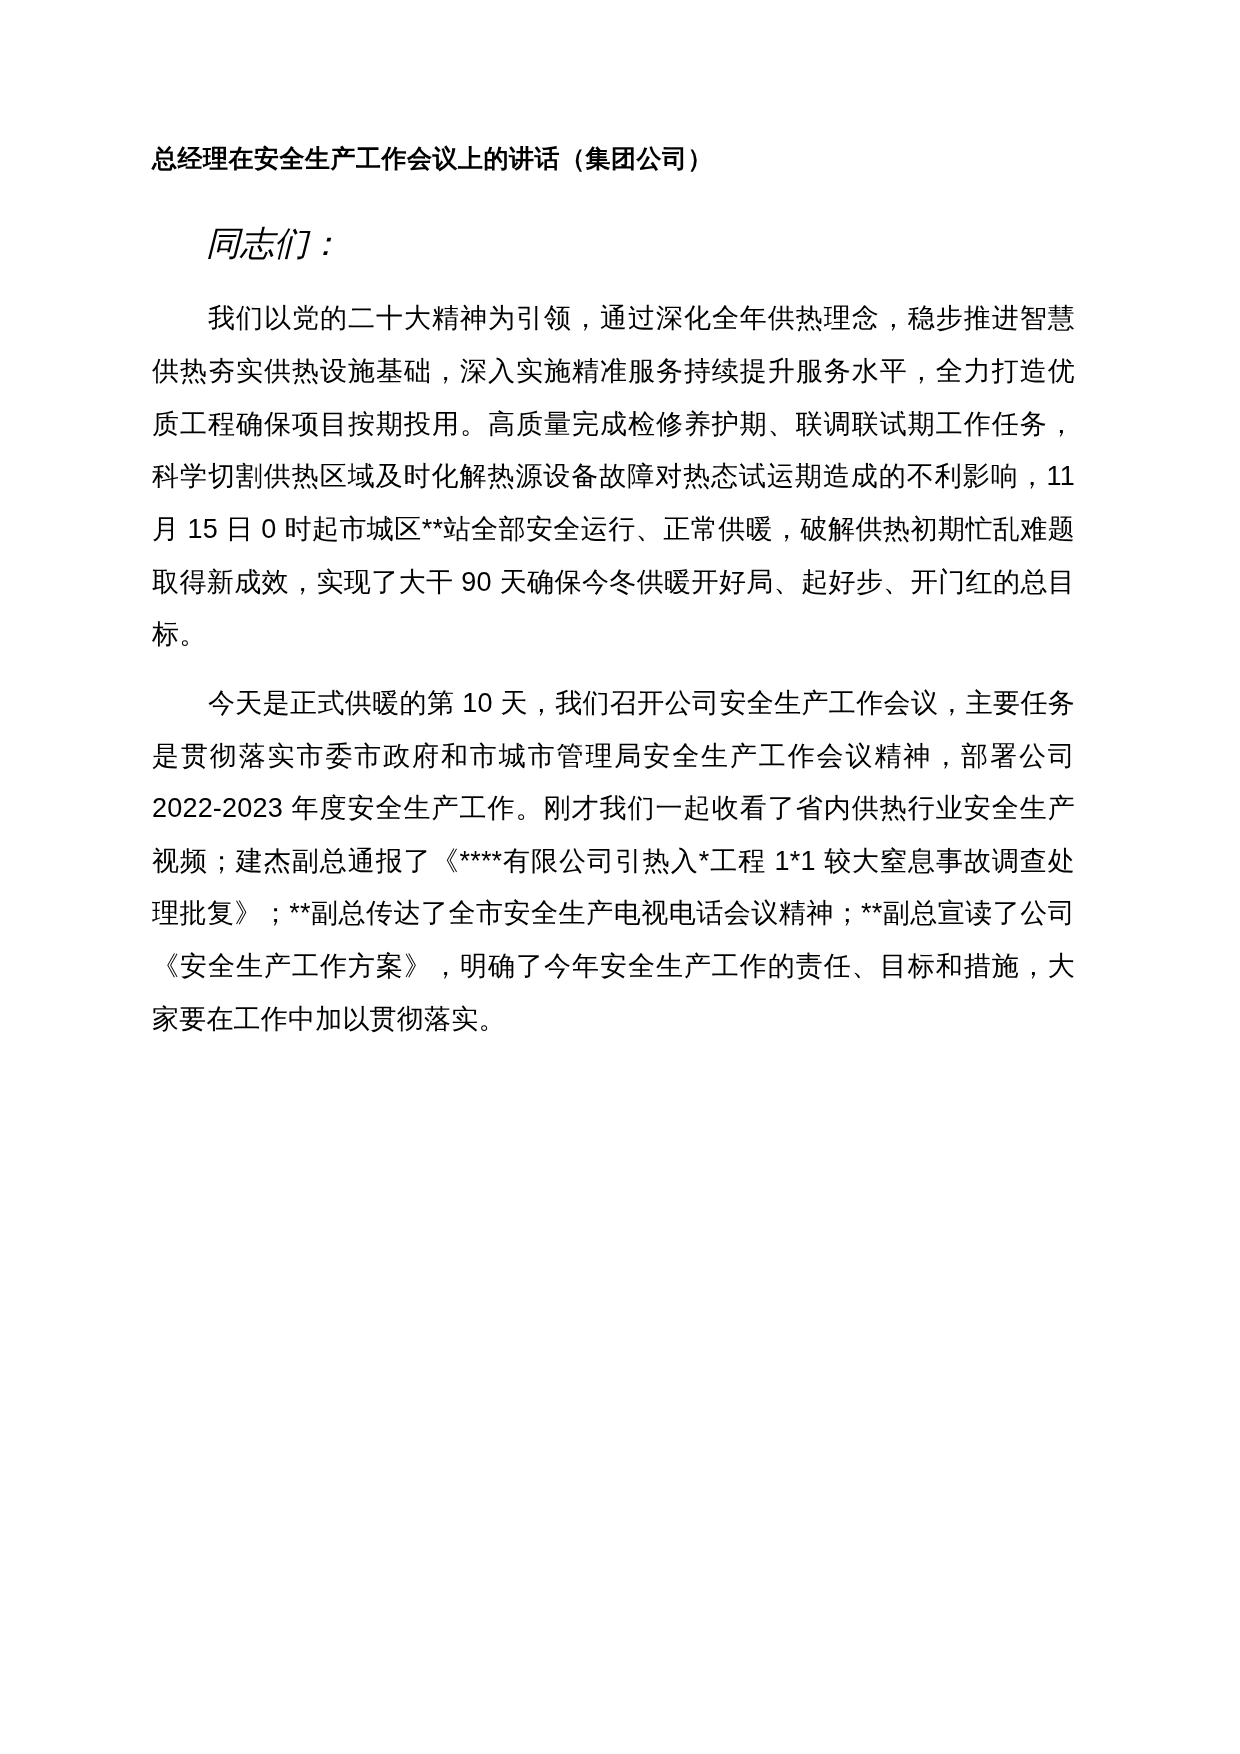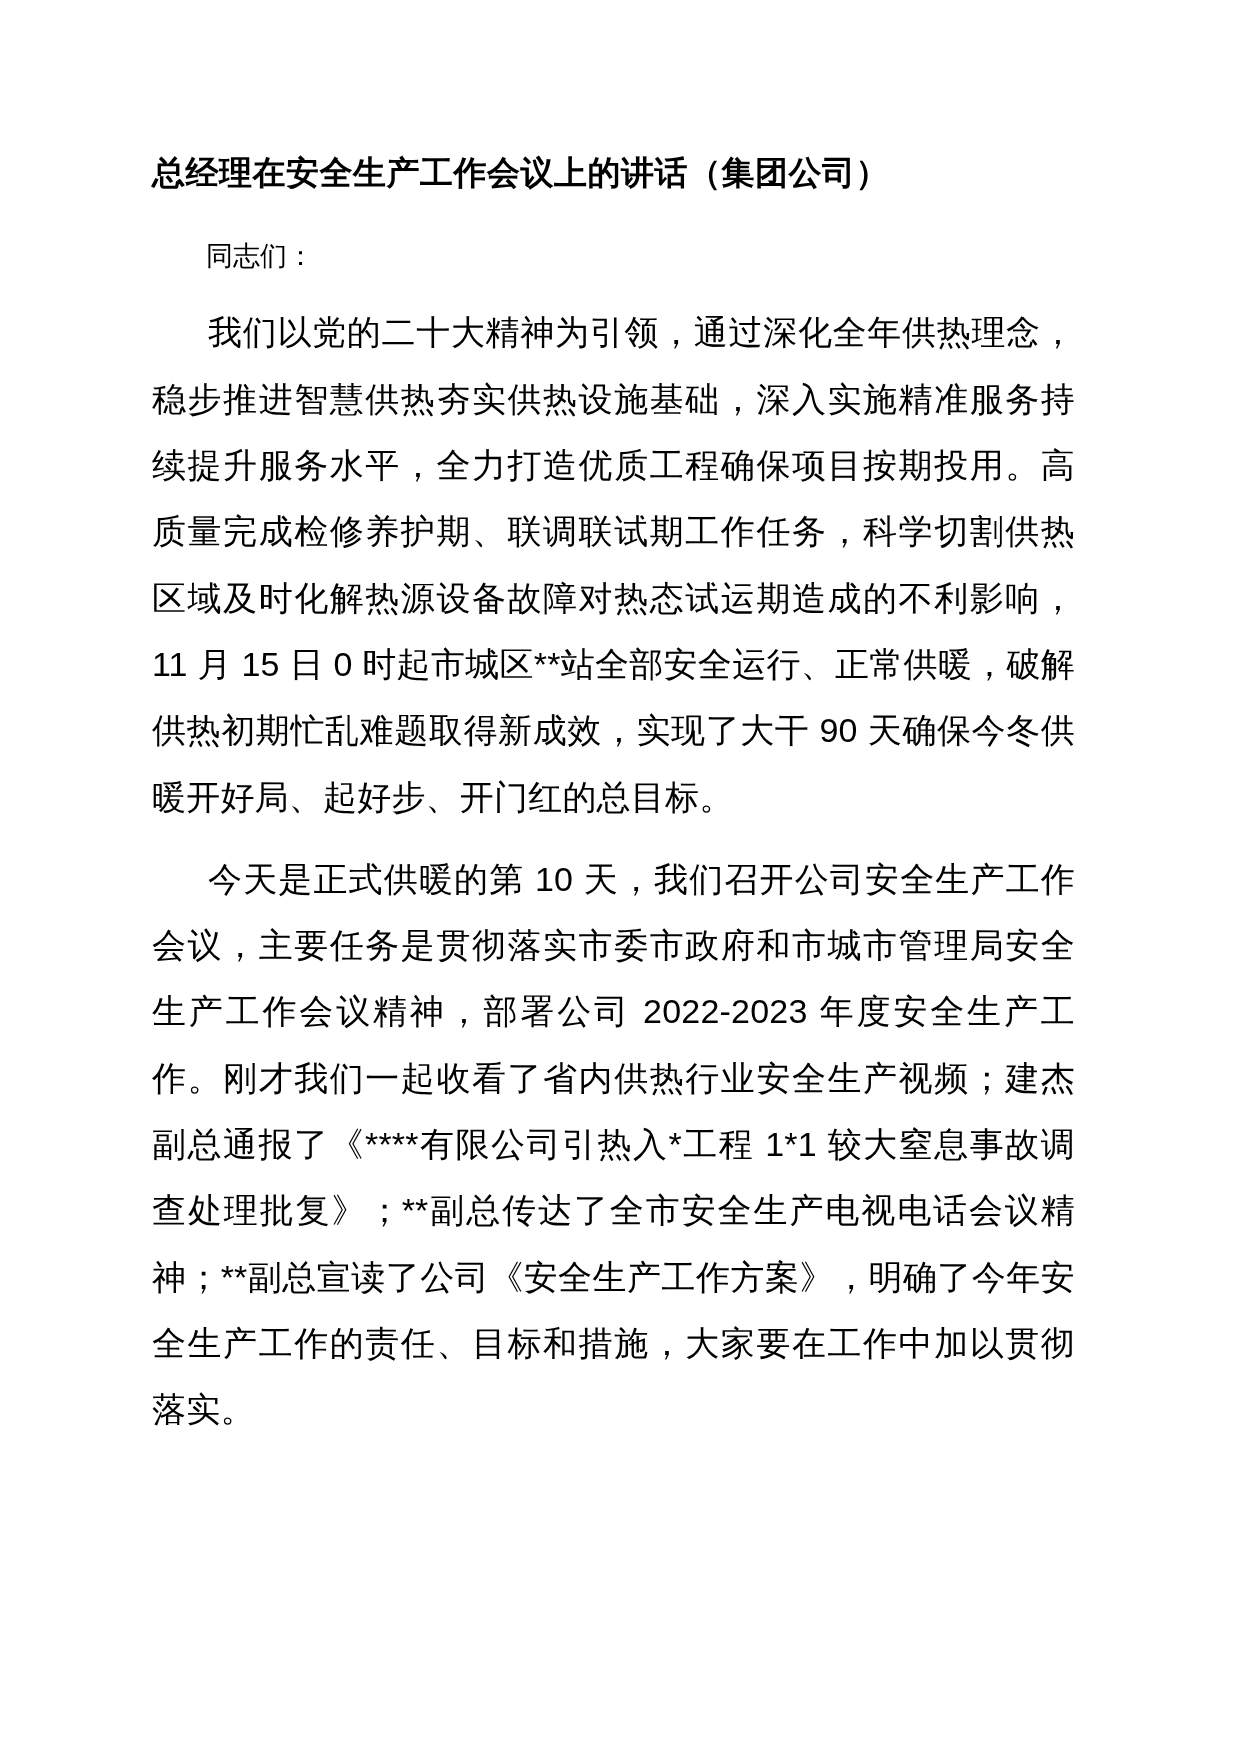--- a/index.html
+++ b/index.html
@@ -15,37 +15,38 @@
     overflow: hidden;
   }
   .page {
     box-sizing: border-box;
     width: 1240px;
     height: 1754px;
     padding: 140px 150px 0 152px;
     background: #ffffff;
   }
   .doc-title {
-    font-size: 33px;
+    font-size: 25px;
     font-weight: bold;
     letter-spacing: 0.5px;
     line-height: 1.5;
-    margin: 8px 0 34px 0;
+    margin: 0 0 34px 0;
     text-align: left;
     color: #000000;
   }
   .salutation {
-    font-size: 27px;
+    font-size: 34px;
     line-height: 1.85;
     margin: 0 0 18px 0;
     text-indent: 54px;
     color: #000000;
+    font-style: italic;
   }
   .para {
-    font-size: 34px;
+    font-size: 27px;
     line-height: 1.95;
     margin: 0 15px 16px 0;
     text-indent: 56px;
     text-align: justify;
     text-justify: inter-ideograph;
     color: #000000;
     letter-spacing: 0.2px;
   }
 </style>
 </head>

